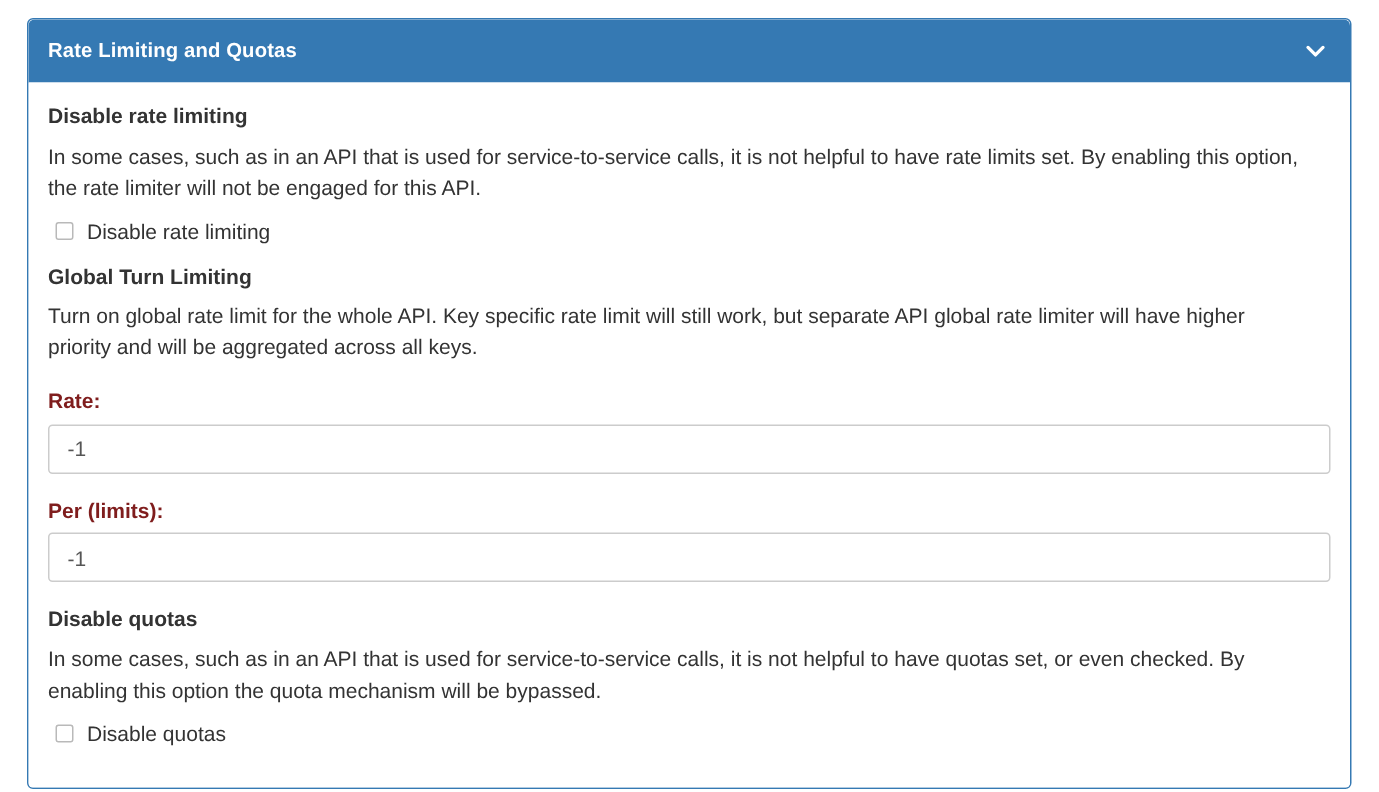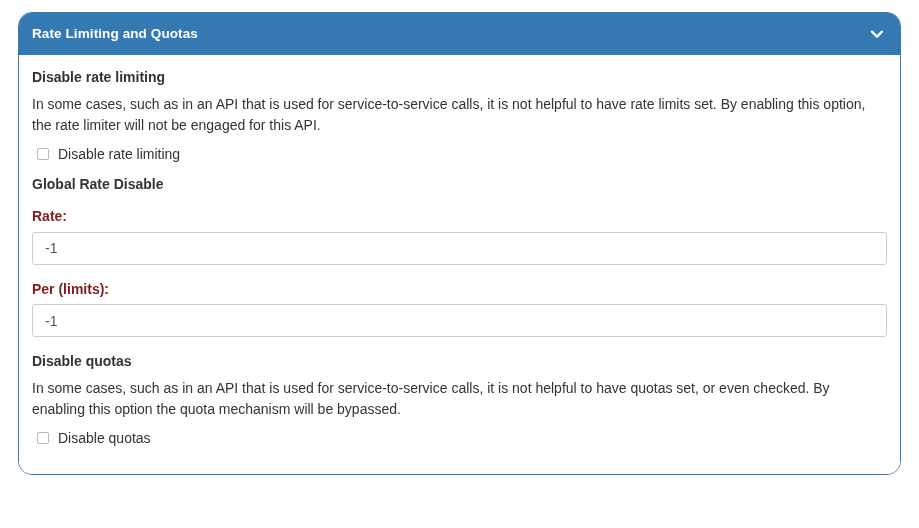--- a/index.html
+++ b/index.html
@@ -23,21 +23,21 @@
     box-sizing: border-box;
   }
 
   
   .panel {
     position: absolute;
     left: 18px;
     top: 12px;
     width: 883px;
     border: 1px solid #3579b3;
-    border-radius: 14px;
+    border-radius: 4px;
     background: #ffffff;
     box-sizing: border-box;
     overflow: hidden;
   }
 
   .panel-heading {
     background: #3579b3;
     color: #ffffff;
     height: 42px;
     display: flex;
@@ -180,21 +180,22 @@
         <p class="section-desc">In some cases, such as in an API that is used for service-to-service calls, it is not helpful to have rate limits set. By enabling this option, the rate limiter will not be engaged for this API.</p>
         <label class="checkbox-row">
           <input type="checkbox" class="cb" style="">
           <span class="cb-label">Disable rate limiting</span>
         </label>
       </div>
 
       <div class="spacer-8"></div>
 
       <div>
-        <p class="section-title">Global Rate Disable</p>
+        <p class="section-title">Global Turn Limiting</p>
+        <p class="section-desc">Turn on global rate limit for the whole API. Key specific rate limit will still work, but separate API global rate limiter will have higher priority and will be aggregated across all keys.</p>
 
         <div class="spacer-8"></div>
 
         <p class="field-label">Rate:</p>
         <input class="form-control" type="text" value="-1" style="">
 
         <div class="spacer-16"></div>
 
         <p class="field-label">Per (limits):</p>
         <input class="form-control" type="text" value="-1" style="">

